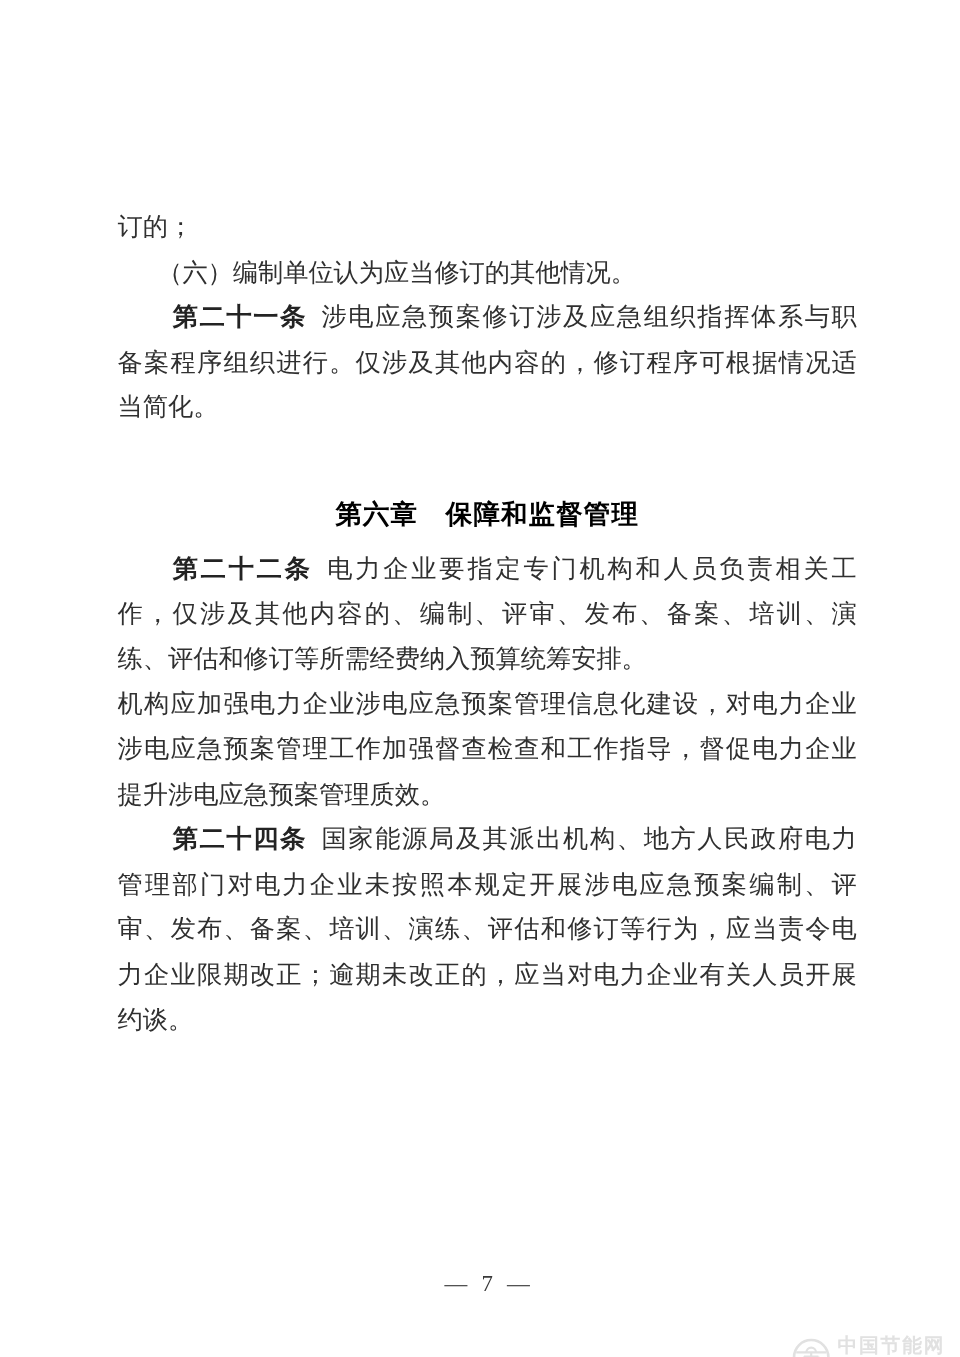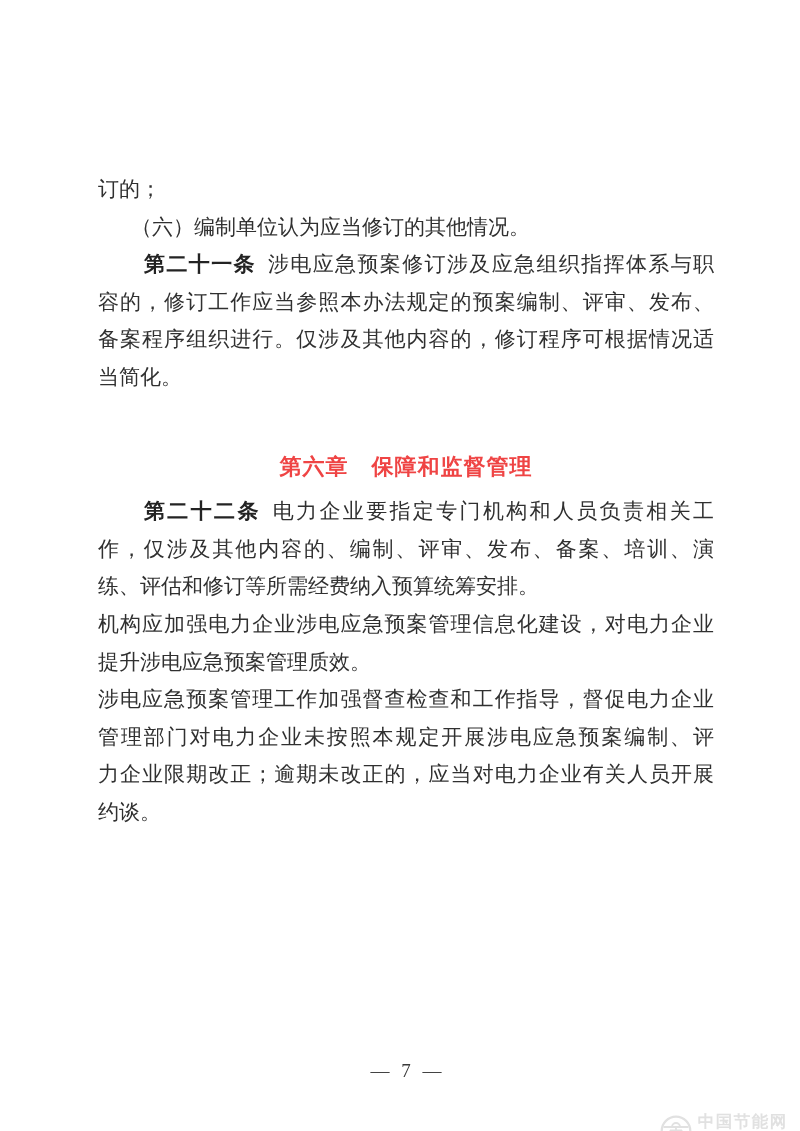--- a/index.html
+++ b/index.html
@@ -29,21 +29,21 @@
   .aindent { padding-left: 46px; }
   .b {
     font-weight: bold;
     margin-right: 12px;
     color: #232323;
     font-family: Liberation Serif, serif;
   }
   .chapter {
     font-weight: bold;
     font-size: 22px;
-    color: #ef4444;
+    color: #000000;
     text-align: center;
     text-align-last: center;
     line-height: 37.6px;
     height: 37.6px;
     margin: 51px 0 8px 0;
     letter-spacing: 1px;
     font-family: "Liberation Sans", "DejaVu Sans", sans-serif;
   }
   .footer {
     position: absolute;
@@ -71,35 +71,36 @@
 <body>
 
 <div class="page">
 
   <div class="content">
 
     <div class="line end">订的；</div>
     <div class="line end pindent">（六）编制单位认为应当修订的其他情况。</div>
 
     <div class="line full aindent"><span class="b">第二十一条</span><span>涉电应急预案修订涉及应急组织指挥体系与职</span></div>
-    <div class="line full">容的，修订工作应当参照本办法规定的预案编制、评审、发布、</div>
     <div class="line full">备案程序组织进行。仅涉及其他内容的，修订程序可根据情况适</div>
     <div class="line end">当简化。</div>
 
     <div class="chapter">第六章　保障和监督管理</div>
 
     <div class="line full aindent"><span class="b">第二十二条</span><span>电力企业要指定专门机构和人员负责相关工</span></div>
     <div class="line full">作，仅涉及其他内容的、编制、评审、发布、备案、培训、演</div>
     <div class="line end">练、评估和修订等所需经费纳入预算统筹安排。</div>
 
     <div class="line full">机构应加强电力企业涉电应急预案管理信息化建设，对电力企业</div>
+    <div class="line full">涉电应急预案管理工作加强督查检查和工作指导，督促电力企业</div>
     <div class="line end">提升涉电应急预案管理质效。</div>
-    <div class="line full">涉电应急预案管理工作加强督查检查和工作指导，督促电力企业</div>
 
+    <div class="line full aindent"><span class="b">第二十四条</span><span>国家能源局及其派出机构、地方人民政府电力</span></div>
     <div class="line full">管理部门对电力企业未按照本规定开展涉电应急预案编制、评</div>
+    <div class="line full">审、发布、备案、培训、演练、评估和修订等行为，应当责令电</div>
     <div class="line full">力企业限期改正；逾期未改正的，应当对电力企业有关人员开展</div>
     <div class="line end">约谈。</div>
 
   </div>
 
   <div class="footer">— 7 —</div>
 
   <div class="watermark">
     <span>
       <svg width="34" height="34" viewBox="0 0 34 34">

